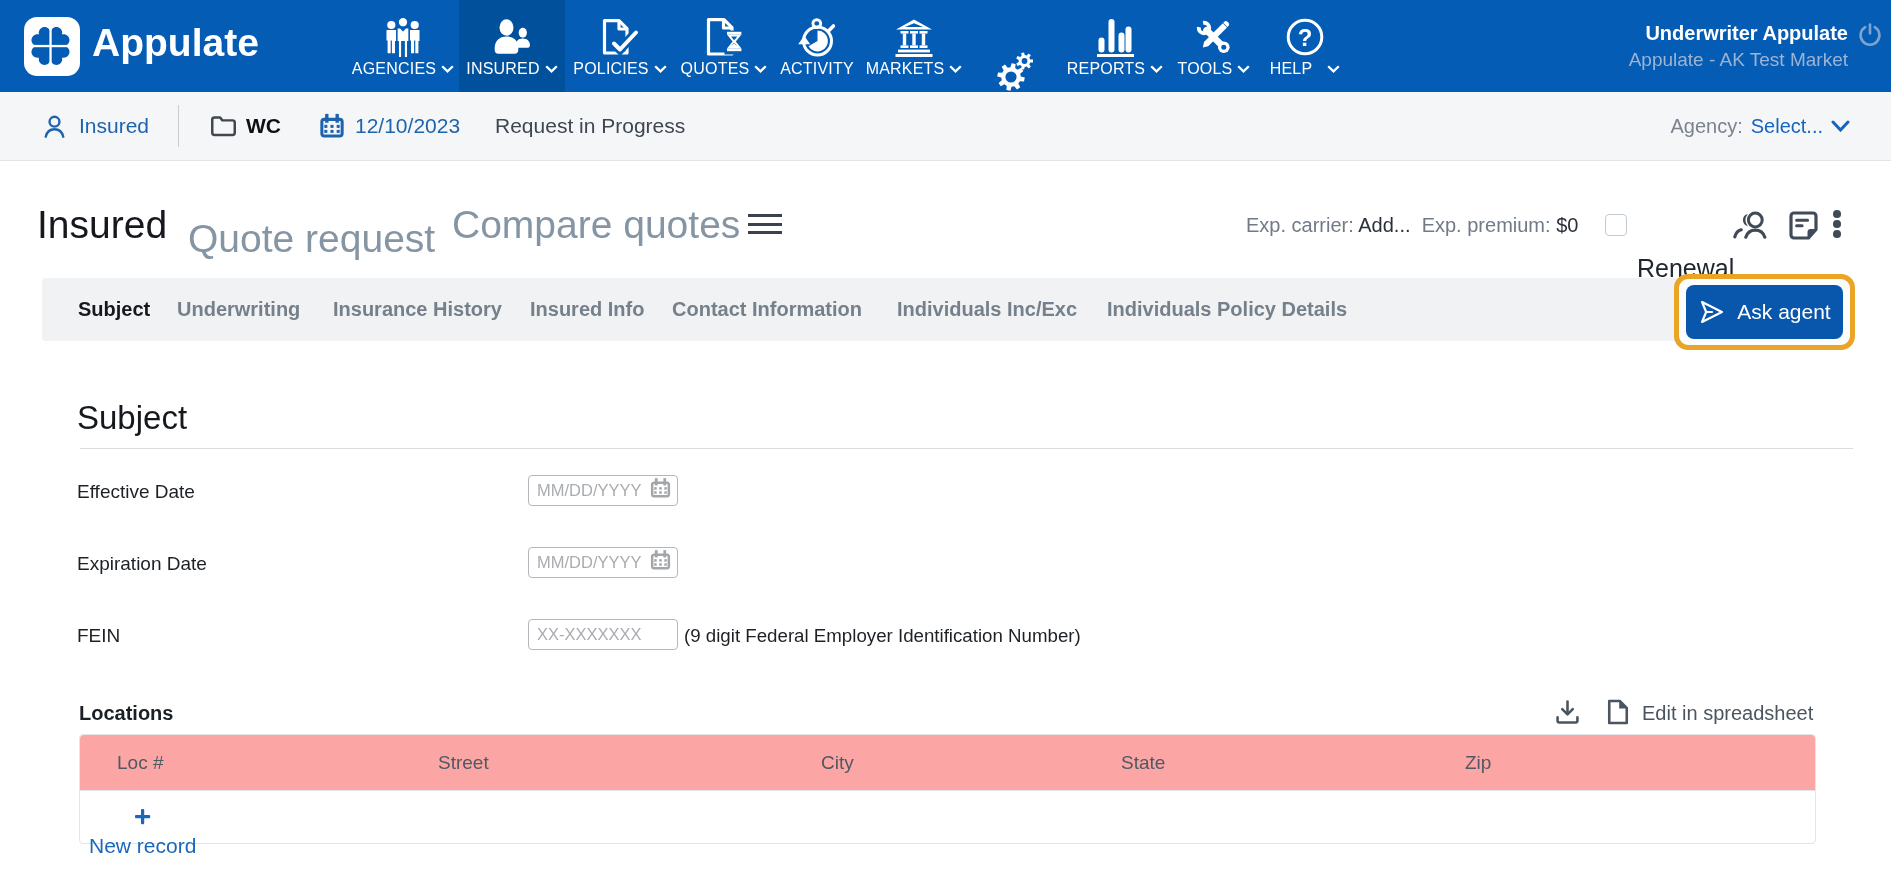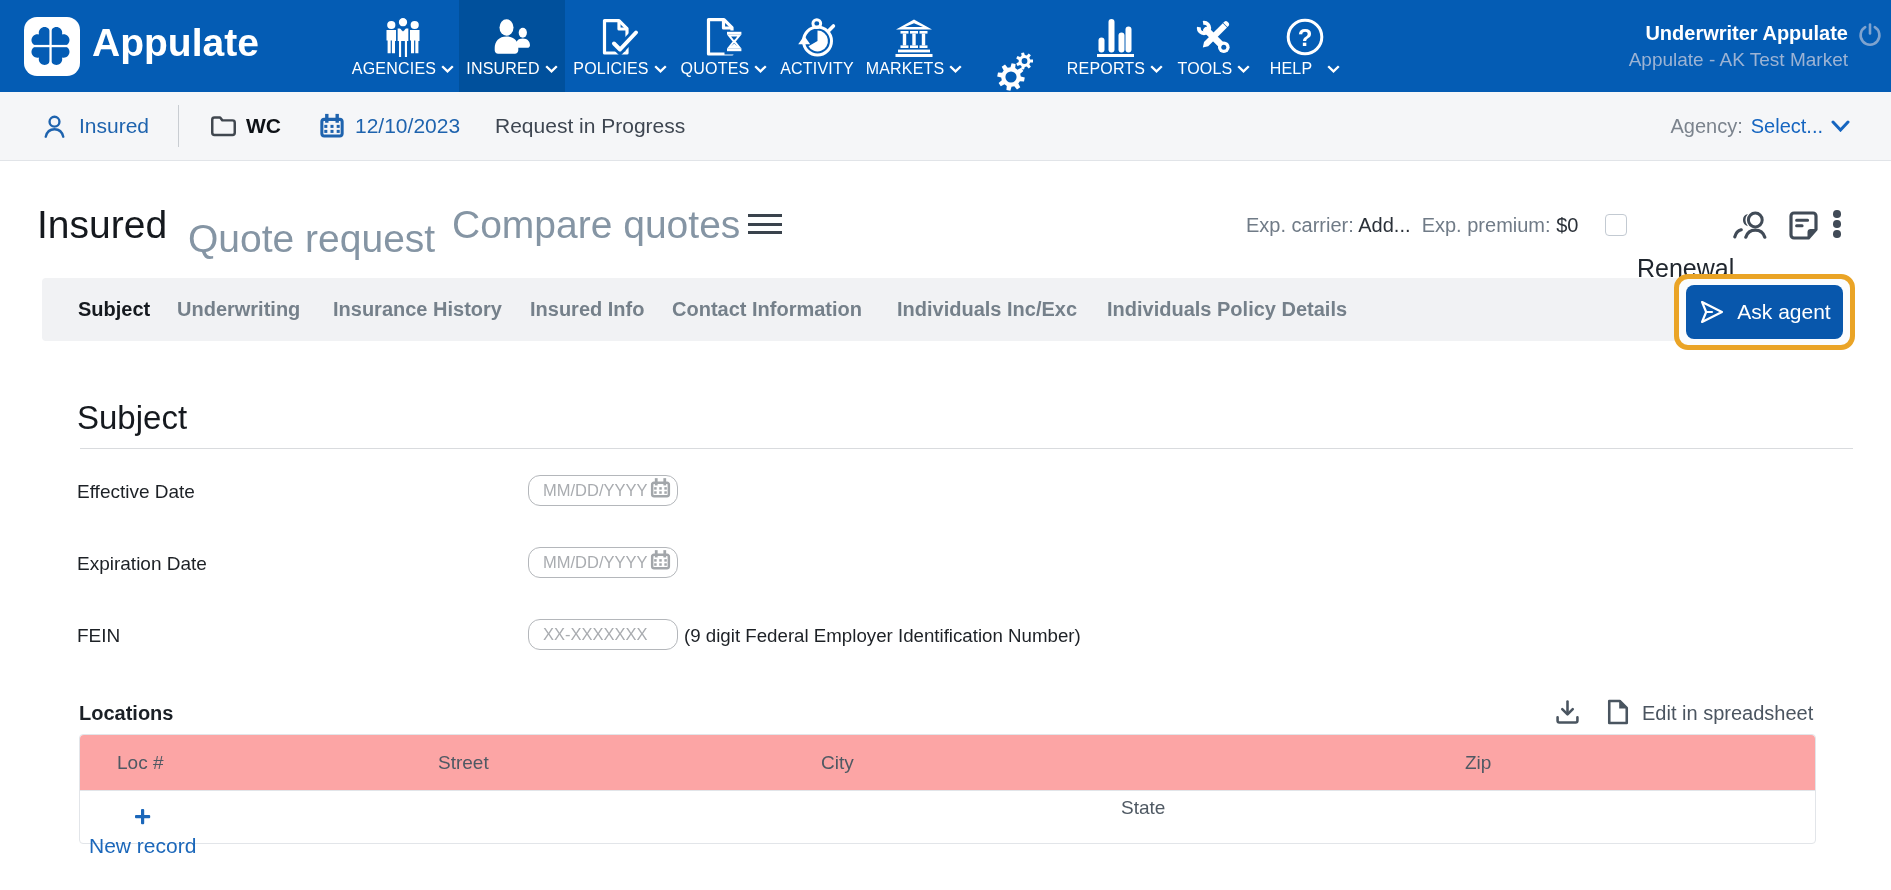--- a/index.html
+++ b/index.html
@@ -30,21 +30,21 @@
 #tabbar { position:absolute; left:42px; top:278px; width:1811px; height:63px; background:#f1f2f4; border-radius:4px; }
 .tab { position:absolute; top:0; height:63px; display:flex; align-items:center; font-size:20px; font-weight:700; color:#75808a; white-space:nowrap; }
 .tabactive { color:#15191e; }
 
 
 #ring { position:absolute; left:1674px; top:274px; width:181px; height:76px; border:5px solid #eaa426; border-radius:14px; background:#fbfcfd; }
 #askbtn { position:absolute; left:1686px; top:285px; width:157px; height:54px; background:#0857ac; border-radius:8px; color:#fff; font-size:21px; display:flex; align-items:center; justify-content:center; gap:11px; }
 
 
 .flabel { position:absolute; left:77px; font-size:19px; color:#1d2126; }
-.finput { position:absolute; left:528px; width:150px; height:31px; border:1px solid #b4b7bb; border-radius:12px; background:#fff; color:#a9acb0; font-size:16.5px; display:flex; align-items:center; padding-left:14px; }
+.finput { position:absolute; left:528px; width:150px; height:31px; border:1px solid #b4b7bb; border-radius:4px; background:#fff; color:#a9acb0; font-size:16.5px; display:flex; align-items:center; padding-left:8px; }
 .finput .cal { margin-left:auto; margin-right:5px; }
 
 
 #loctable { position:absolute; left:79px; top:734px; width:1737px; height:110px; border:1px solid #e2e5e9; border-radius:4px; background:#fff; }
 #lochead { position:absolute; left:0; top:0; width:100%; height:56px; background:#fca5a5; border-bottom:1px solid #e2e5e9; border-radius:4px 4px 0 0; }
 .lch { position:absolute; top:0; height:56px; display:flex; align-items:center; font-size:19px; color:#4f5963; }
 </style>
 </head>
 <body>
 <div id="page">
@@ -377,21 +377,21 @@
       <path d="M11,2.5l6.5,6.5h-6.5z" fill="#4a5560"></path>
     </svg>
   </div>
   <div class="abs" style="left:1642px;top:702px;font-size:20px;color:#4b5560;">Edit in spreadsheet</div>
 
   <div id="loctable">
     <div id="lochead">
       <div class="lch" style="left:37px;">Loc #</div>
       <div class="lch" style="left:358px;">Street</div>
       <div class="lch" style="left:741px;">City</div>
-      <div class="lch" style="left:1041px;margin-top:45px;">State</div>
+      <div class="lch" style="left:1041px;">State</div>
       <div class="lch" style="left:1385px;">Zip</div>
     </div>
     <div class="abs" style="left:9px;top:72px;display:flex;align-items:center;gap:8px;flex-direction:column;">
       <svg width="19" height="19" viewBox="0 0 19 19" fill="#1b67ba">
           <rect x="8" y="2" width="3.2" height="15.2" rx="1"></rect>
           <rect x="2" y="8" width="15.2" height="3.2" rx="1"></rect>
         </svg>
       <span style="font-size:21px;color:#1b67ba;">New record</span>
     </div>
   </div>

